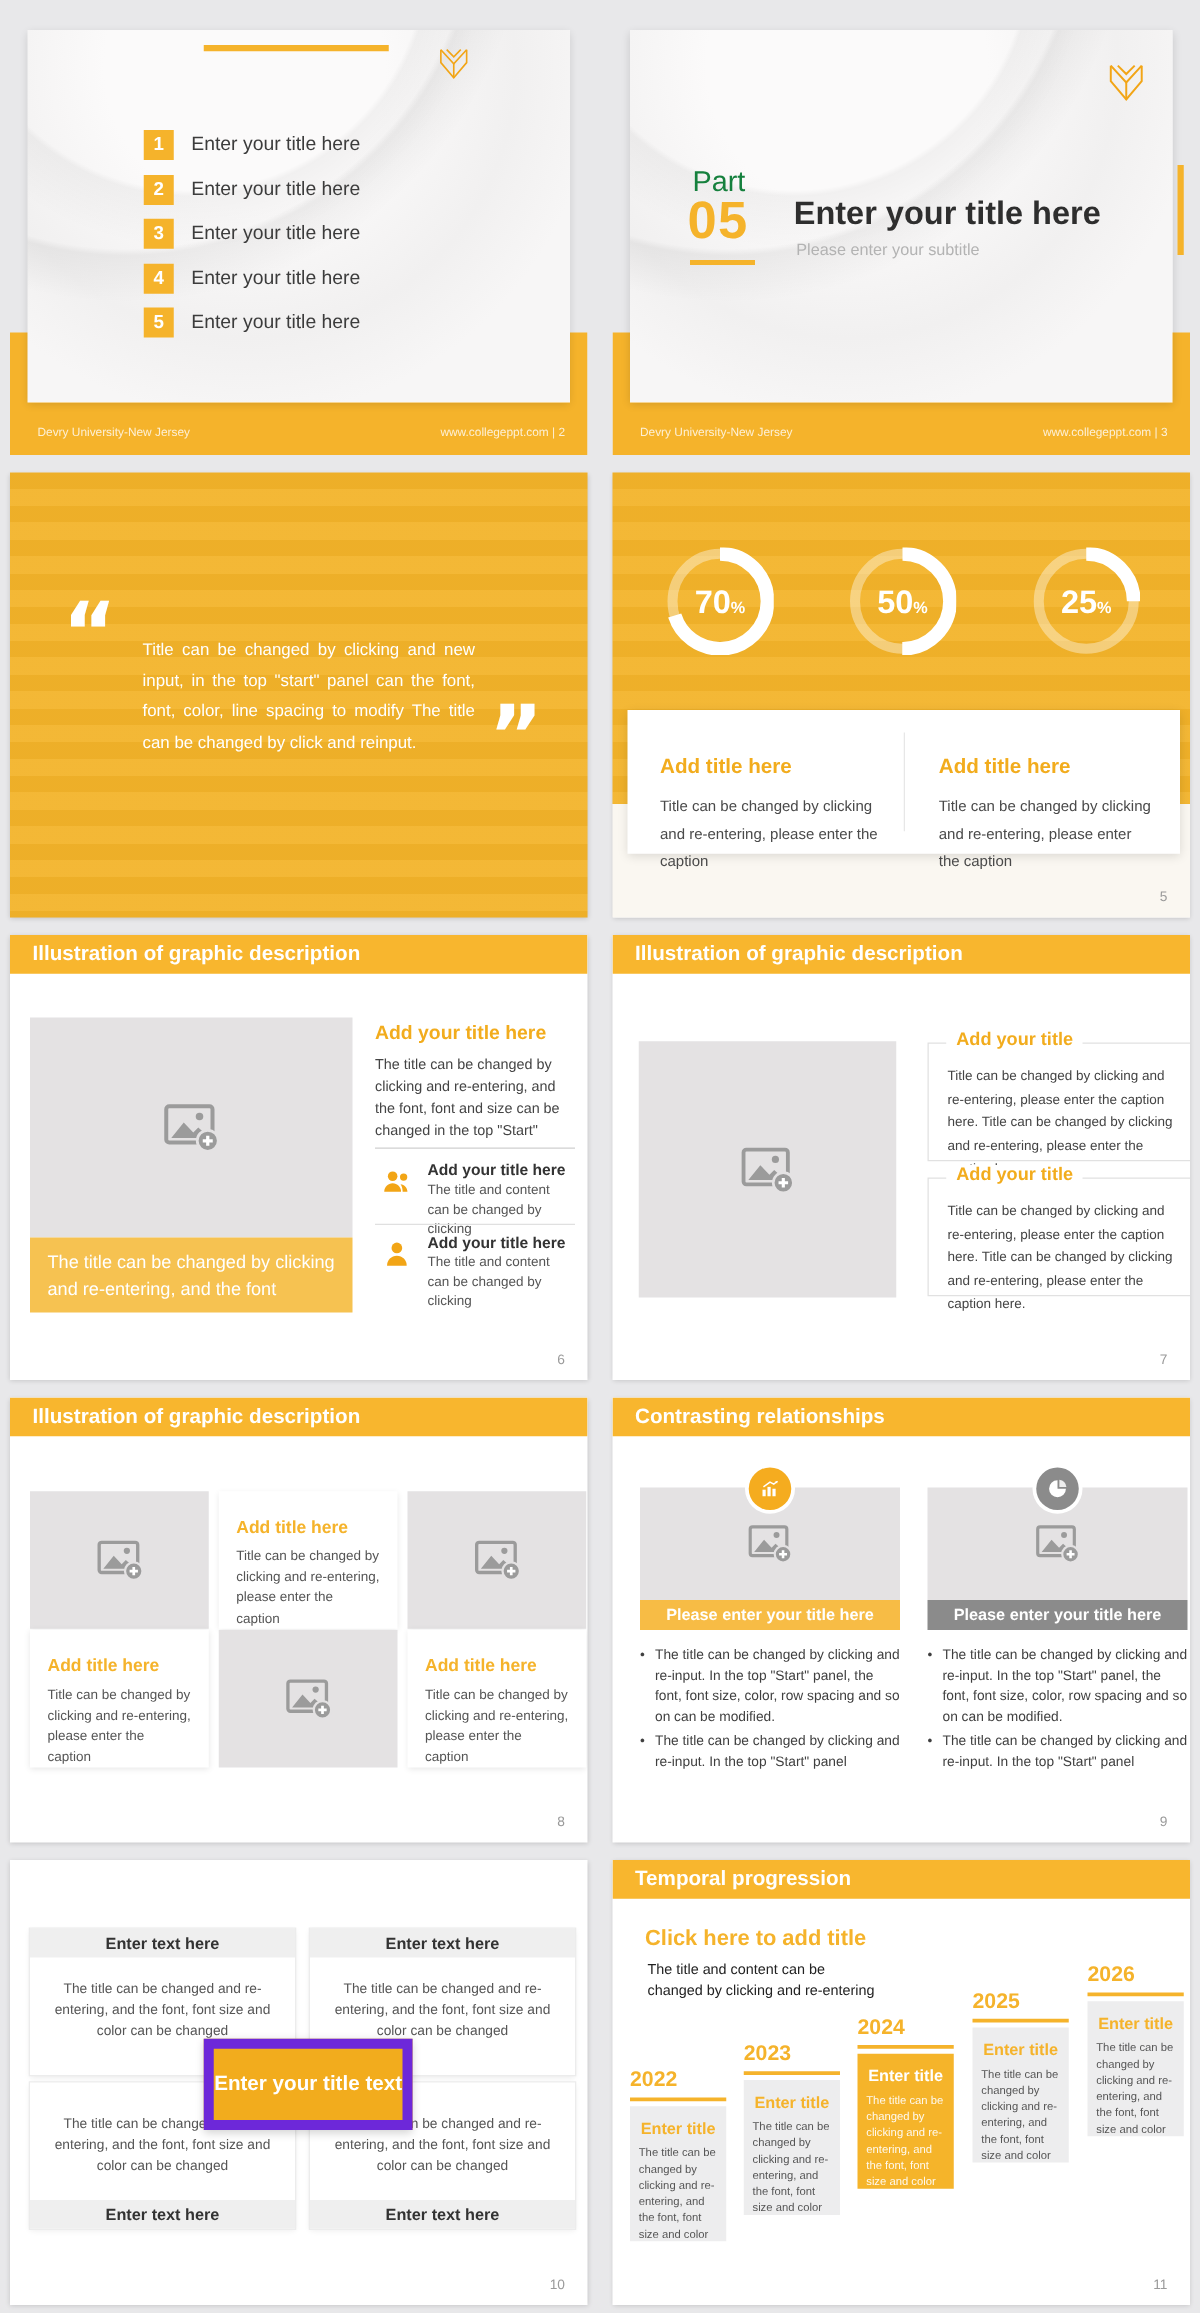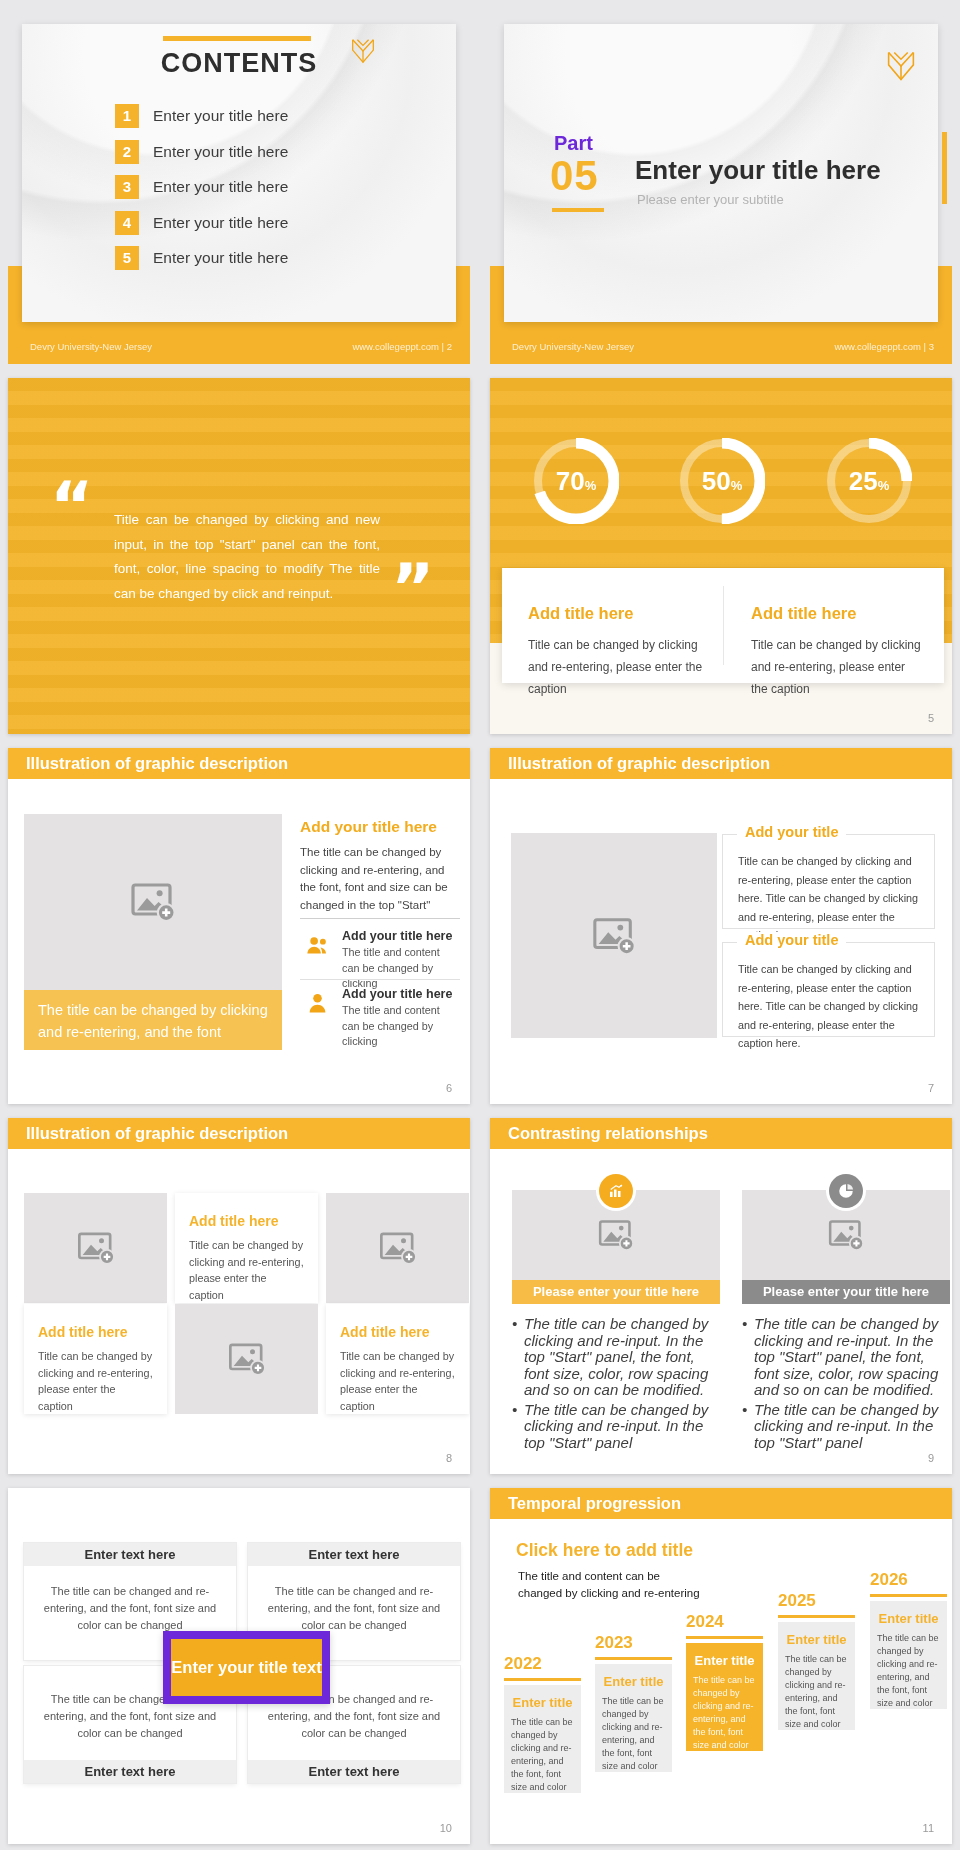--- a/index.html
+++ b/index.html
@@ -38,21 +38,21 @@
   .contents-bar{position:absolute;left:155px;top:28px;width:148px;height:5px;background:var(--yellow);}
   .contents-title{position:absolute;left:14px;right:14px;top:40px;text-align:center;font-size:27px;font-weight:bold;color:var(--ink);letter-spacing:1px;}
   .toc{position:absolute;left:107px;top:96px;}
   .toc-row{display:flex;align-items:center;height:24px;margin-bottom:11.5px;}
   .toc-num{width:24px;height:24px;background:var(--yellow);color:#fff;font-weight:bold;font-size:15px;text-align:center;line-height:24px;flex:0 0 24px;}
   .toc-label{margin-left:14px;font-size:15.5px;color:#3C3C3C;}
   .logo{position:absolute;}
   .logo-s1{left:340px;top:28px;width:30px;height:30px;}
   .logo-s2{right:33px;top:40px;width:36px;height:36px;}
 
-  .part-label{position:absolute;left:64px;top:124px;font-size:20px;font-weight:bold;color:#6d28d9;}
+  .part-label{position:absolute;left:64px;top:124px;font-size:23px;font-weight:normal;color:#15803d;}
   .part-num{position:absolute;left:60px;top:144px;font-size:42px;font-weight:bold;color:var(--yellow);letter-spacing:1px;}
   .part-line{position:absolute;left:62px;top:200px;width:52px;height:4px;background:var(--yellow);}
   .part-title{position:absolute;left:145px;top:147px;font-size:26px;font-weight:bold;color:var(--ink);}
   .part-sub{position:absolute;left:147px;top:184px;font-size:13px;color:#B3B3B3;}
   .part-accent{position:absolute;left:452px;top:124px;width:5px;height:72px;background:var(--yellow);z-index:3;}
 
   
   .quote{background:#F3B42B;background-image:repeating-linear-gradient(180deg, rgba(150,95,0,.06) 0 13px, rgba(255,255,255,.05) 13px 27px);box-shadow:0 1px 4px rgba(0,0,0,.16);}
   .q-open{position:absolute;left:42px;top:96px;font-size:66px;font-weight:900;color:#fff;line-height:1;font-family:"DejaVu Sans",sans-serif;}
   .q-close{position:absolute;left:383px;top:178px;font-size:66px;font-weight:900;color:#fff;line-height:1;font-family:"DejaVu Sans",sans-serif;}
@@ -88,21 +88,21 @@
   .s6-hr{position:absolute;left:292px;top:170px;width:160px;border-top:1px solid #CFCFCF;}
   .feat{position:absolute;left:296px;width:160px;display:flex;gap:11px;}
   .f1{top:181px}.f2{top:239px}
   .feat-div{position:absolute;left:292px;top:231px;width:160px;border-top:1px solid #E0E0E0;}
   .feat svg{flex:0 0 27px;width:27px;height:27px;margin-top:3px;}
   .feat-title{font-size:12.5px;font-weight:bold;color:#333;margin-bottom:2px;}
   .feat-body{font-size:10.8px;line-height:15.5px;color:#555;width:106px;}
 
   
   .s7-img{left:21px;top:85px;width:206px;height:205px;}
-  .fbox{position:absolute;left:232px;width:213px;height:95px;border:1px solid #E1E1E1;background:#fff;}
+  .fbox{position:absolute;left:252px;width:213px;height:95px;border:1px solid #E1E1E1;background:#fff;}
   .fb1{top:86px}.fb2{top:194px}
   .fbox .ftitle{position:absolute;top:-11px;left:14px;background:#fff;padding:0 8px;font-size:14.5px;font-weight:bold;color:var(--yellow-deep);}
   .fbox .fbody{padding:17px 15px 0;font-size:10.8px;line-height:18.5px;color:#444;}
 
   
   .g-img{width:143px;height:110px;}
   .gi1{left:16px;top:75px}.gi2{left:167px;top:186px}.gi3{left:318px;top:75px}
   .g-txt{position:absolute;width:143px;height:110px;background:#fff;box-shadow:0 1px 5px rgba(0,0,0,.10);padding:20px 14px 0;}
   .gt1{left:16px;top:186px}.gt2{left:167px;top:75px}.gt3{left:318px;top:186px}
   .g-title{font-size:14px;font-weight:bold;color:var(--yellow);margin-bottom:8px;}
@@ -112,21 +112,21 @@
   .panel{position:absolute;width:208px;}
   .pa1{left:22px}.pa2{left:252px}
   .pan-circ{position:absolute;top:56px;left:87px;width:34px;height:34px;border-radius:50%;display:flex;align-items:center;justify-content:center;z-index:2;box-shadow:0 0 0 3px #fff;}
   .pan-circ.yc{background:#F5AC1F;}
   .pan-circ.gc{background:#8B8B8B;}
   .pan-img{position:absolute;top:72px;left:0;width:208px;height:90px;}
   .pan-bar{position:absolute;top:162px;left:0;width:208px;height:24px;color:#fff;font-weight:bold;font-size:13px;text-align:center;line-height:24px;}
   .pan-bar.yb{background:#F7BC45;}
   .pan-bar.gb{background:#8B8B8B;}
   .pan-bullets{position:absolute;top:198px;left:0;width:210px;list-style:none;}
-  .pan-bullets li{position:relative;padding-left:12px;font-size:15px;line-height:16.5px;color:#3F3F3F;margin-bottom:3px;font-style:italic;}
+  .pan-bullets li{position:relative;padding-left:12px;font-size:11px;line-height:16.5px;color:#3F3F3F;margin-bottom:3px;}
   .pan-bullets li::before{content:"•";position:absolute;left:0;top:0;color:#3F3F3F;}
 
   
   .qbox{position:absolute;width:212px;height:117px;background:#fff;box-shadow:0 0 0 1px #ECECEC,0 2px 5px rgba(0,0,0,.08);}
   .qb1{left:16px;top:55px}.qb2{left:240px;top:55px}.qb3{left:16px;top:178px}.qb4{left:240px;top:178px}
   .qhead{position:absolute;left:0;width:212px;height:23px;background:#EFEFEF;font-size:13px;font-weight:bold;color:#333;text-align:center;line-height:23px;}
   .qhead.top{top:0}.qhead.bot{bottom:0}
   .qbody{position:absolute;left:0;width:212px;padding:0 13px;font-size:11px;line-height:17px;color:#555;text-align:center;}
   .qbody.top{top:40px}.qbody.bot{top:25px}
   .qcenter{position:absolute;left:155px;top:143px;width:167px;height:73px;background:var(--yellow-deep);border:8px solid #6d28d9;box-shadow:0 2px 7px rgba(0,0,0,.18);color:#fff;font-size:16.5px;font-weight:bold;display:flex;align-items:center;justify-content:center;z-index:2;}
@@ -145,21 +145,20 @@
   .titem.hl .tc-body{color:rgba(255,255,255,.92);}
   .ti0{left:14px;top:166px}.ti1{left:105px;top:145px}.ti2{left:196px;top:124px}.ti3{left:288px;top:103px}.ti4{left:380px;top:82px}
 </style>
 </head>
 <body>
 
 <div class="slide cover p00">
   <div class="band"></div>
   <div class="card"></div>
   <div class="contents-bar"></div>
-  <div class="contents-title">CONTENTS</div>
   <div class="logo logo-s1">
     <svg viewBox="0 0 32 32" fill="none" stroke="#F2A516" stroke-width="1.4">
       <path d="M5 4 V15 L16 28 L27 15 V4"></path>
       <path d="M5 4 L16 16 L27 4"></path>
       <path d="M16 16 V28"></path>
       <path d="M10 4 L16 10 L22 4"></path>
     </svg>
   </div>
   <div class="toc">
     <div class="toc-row">

